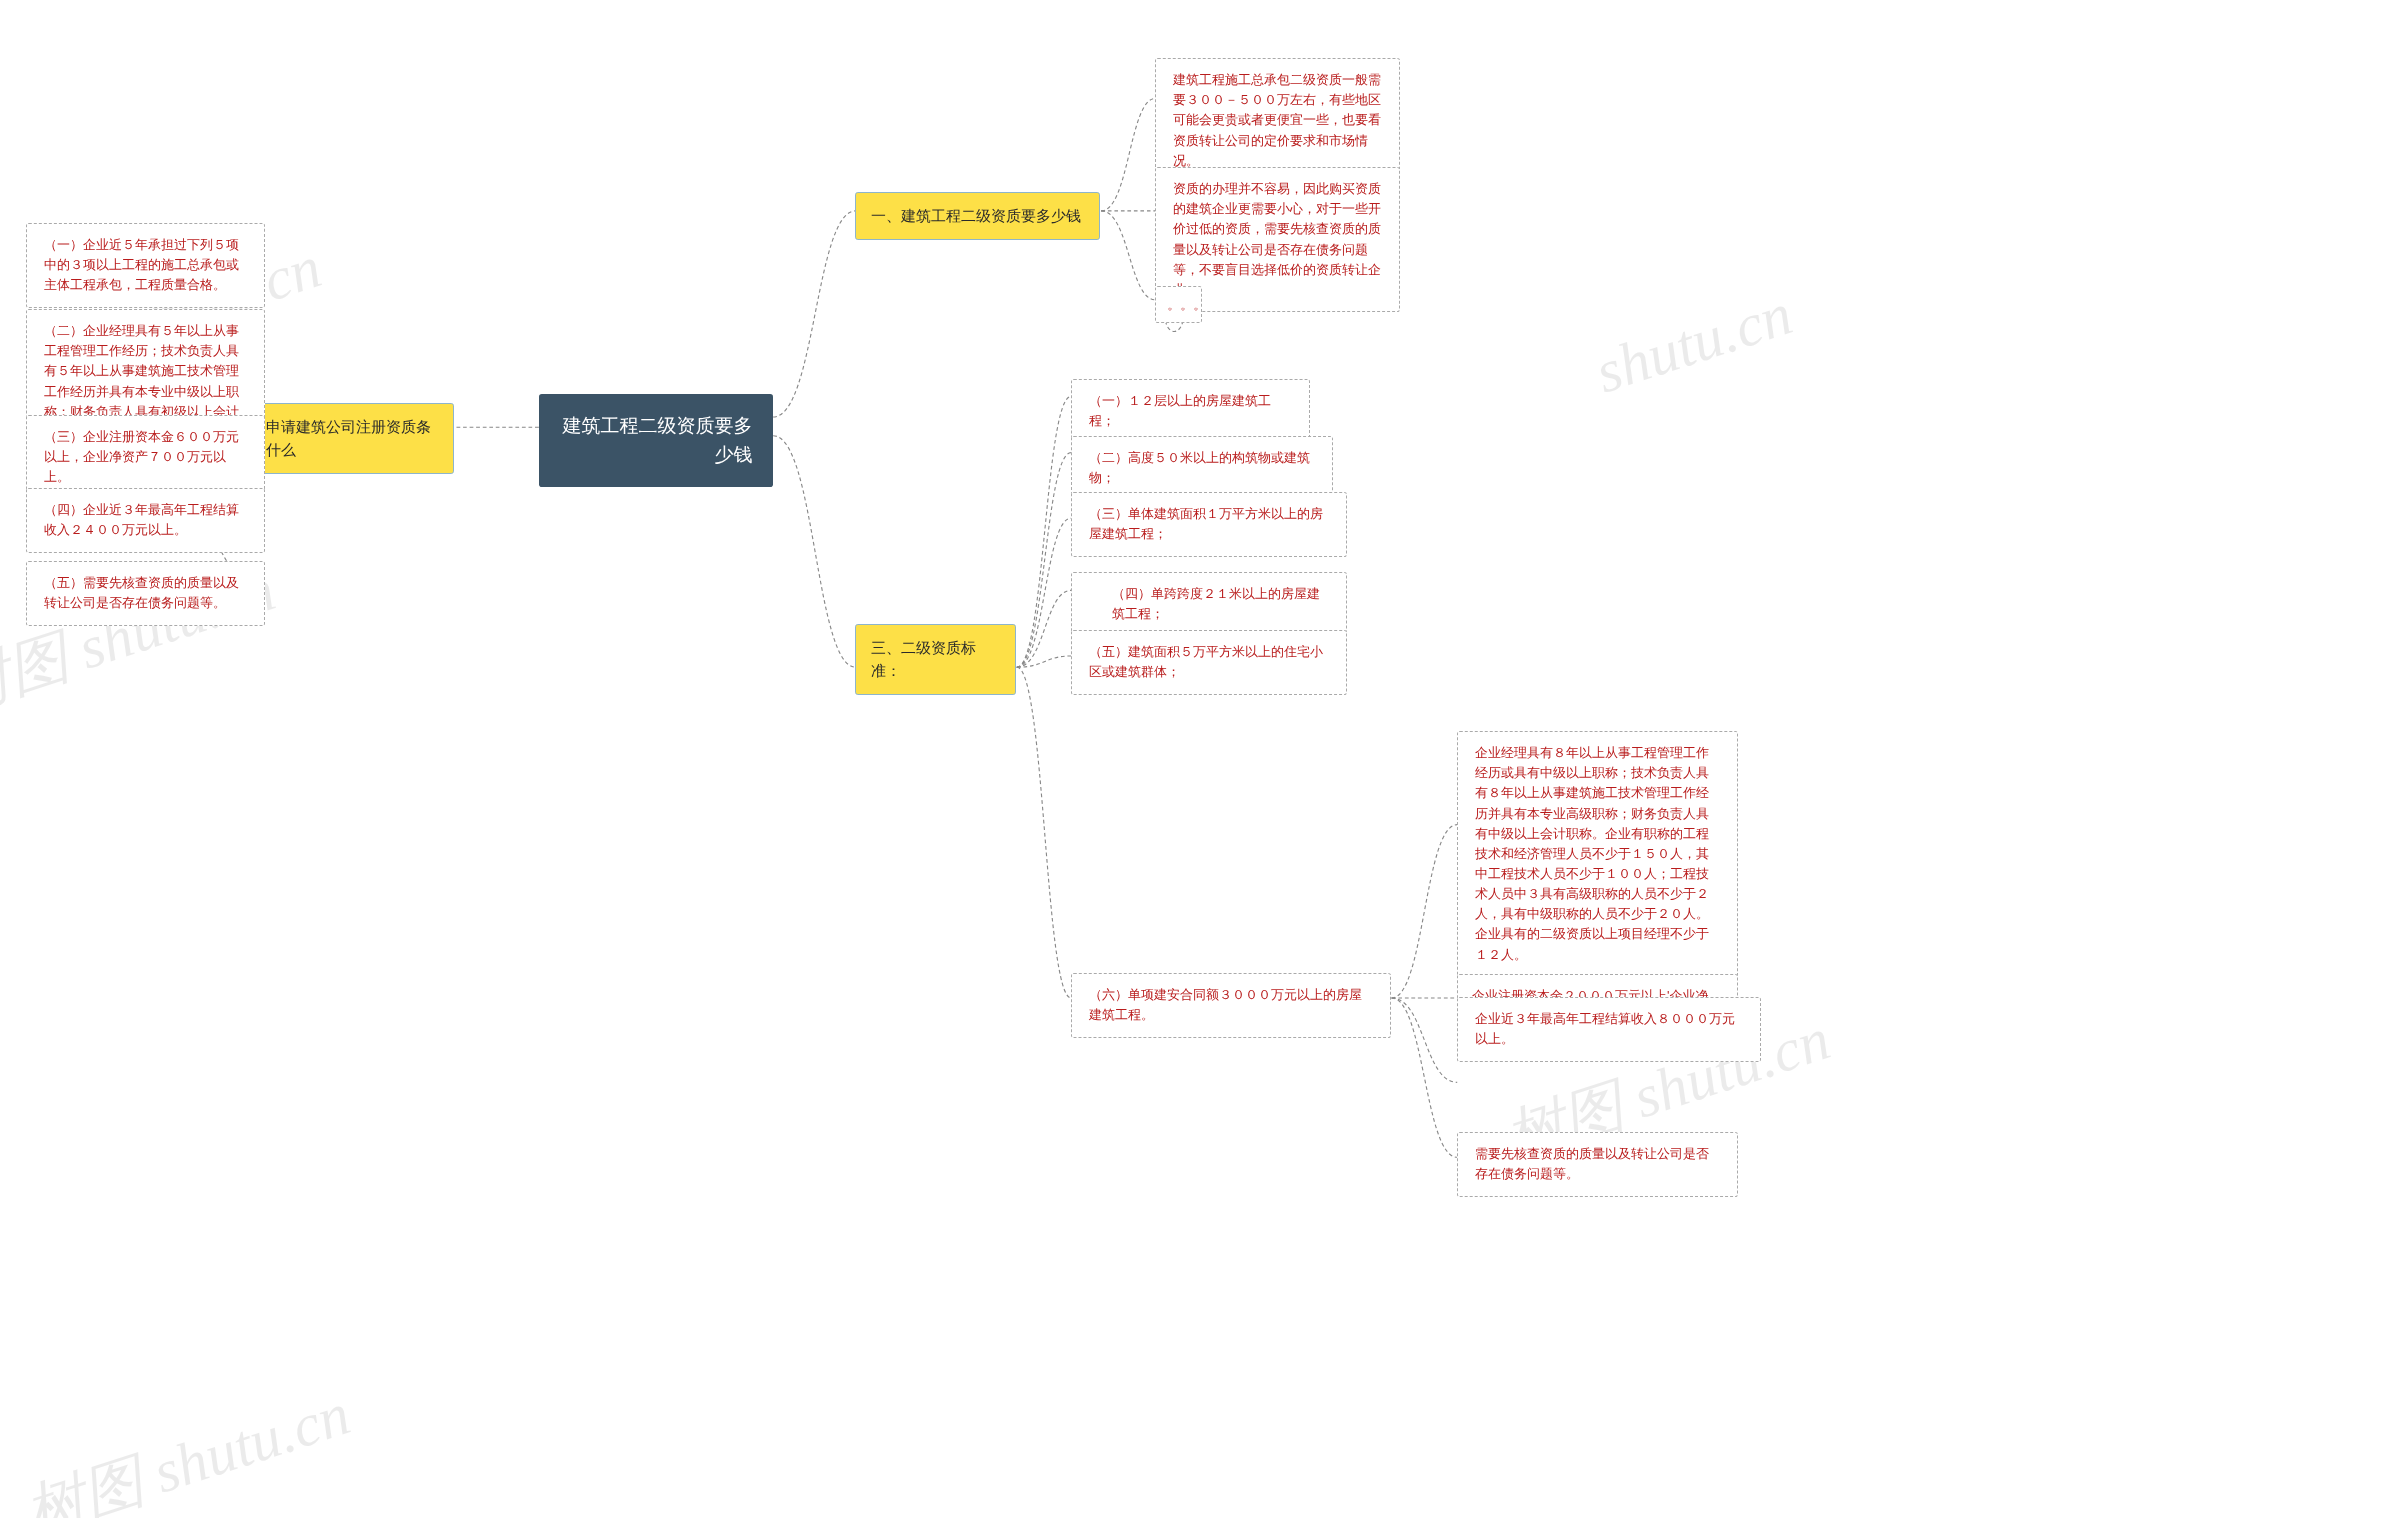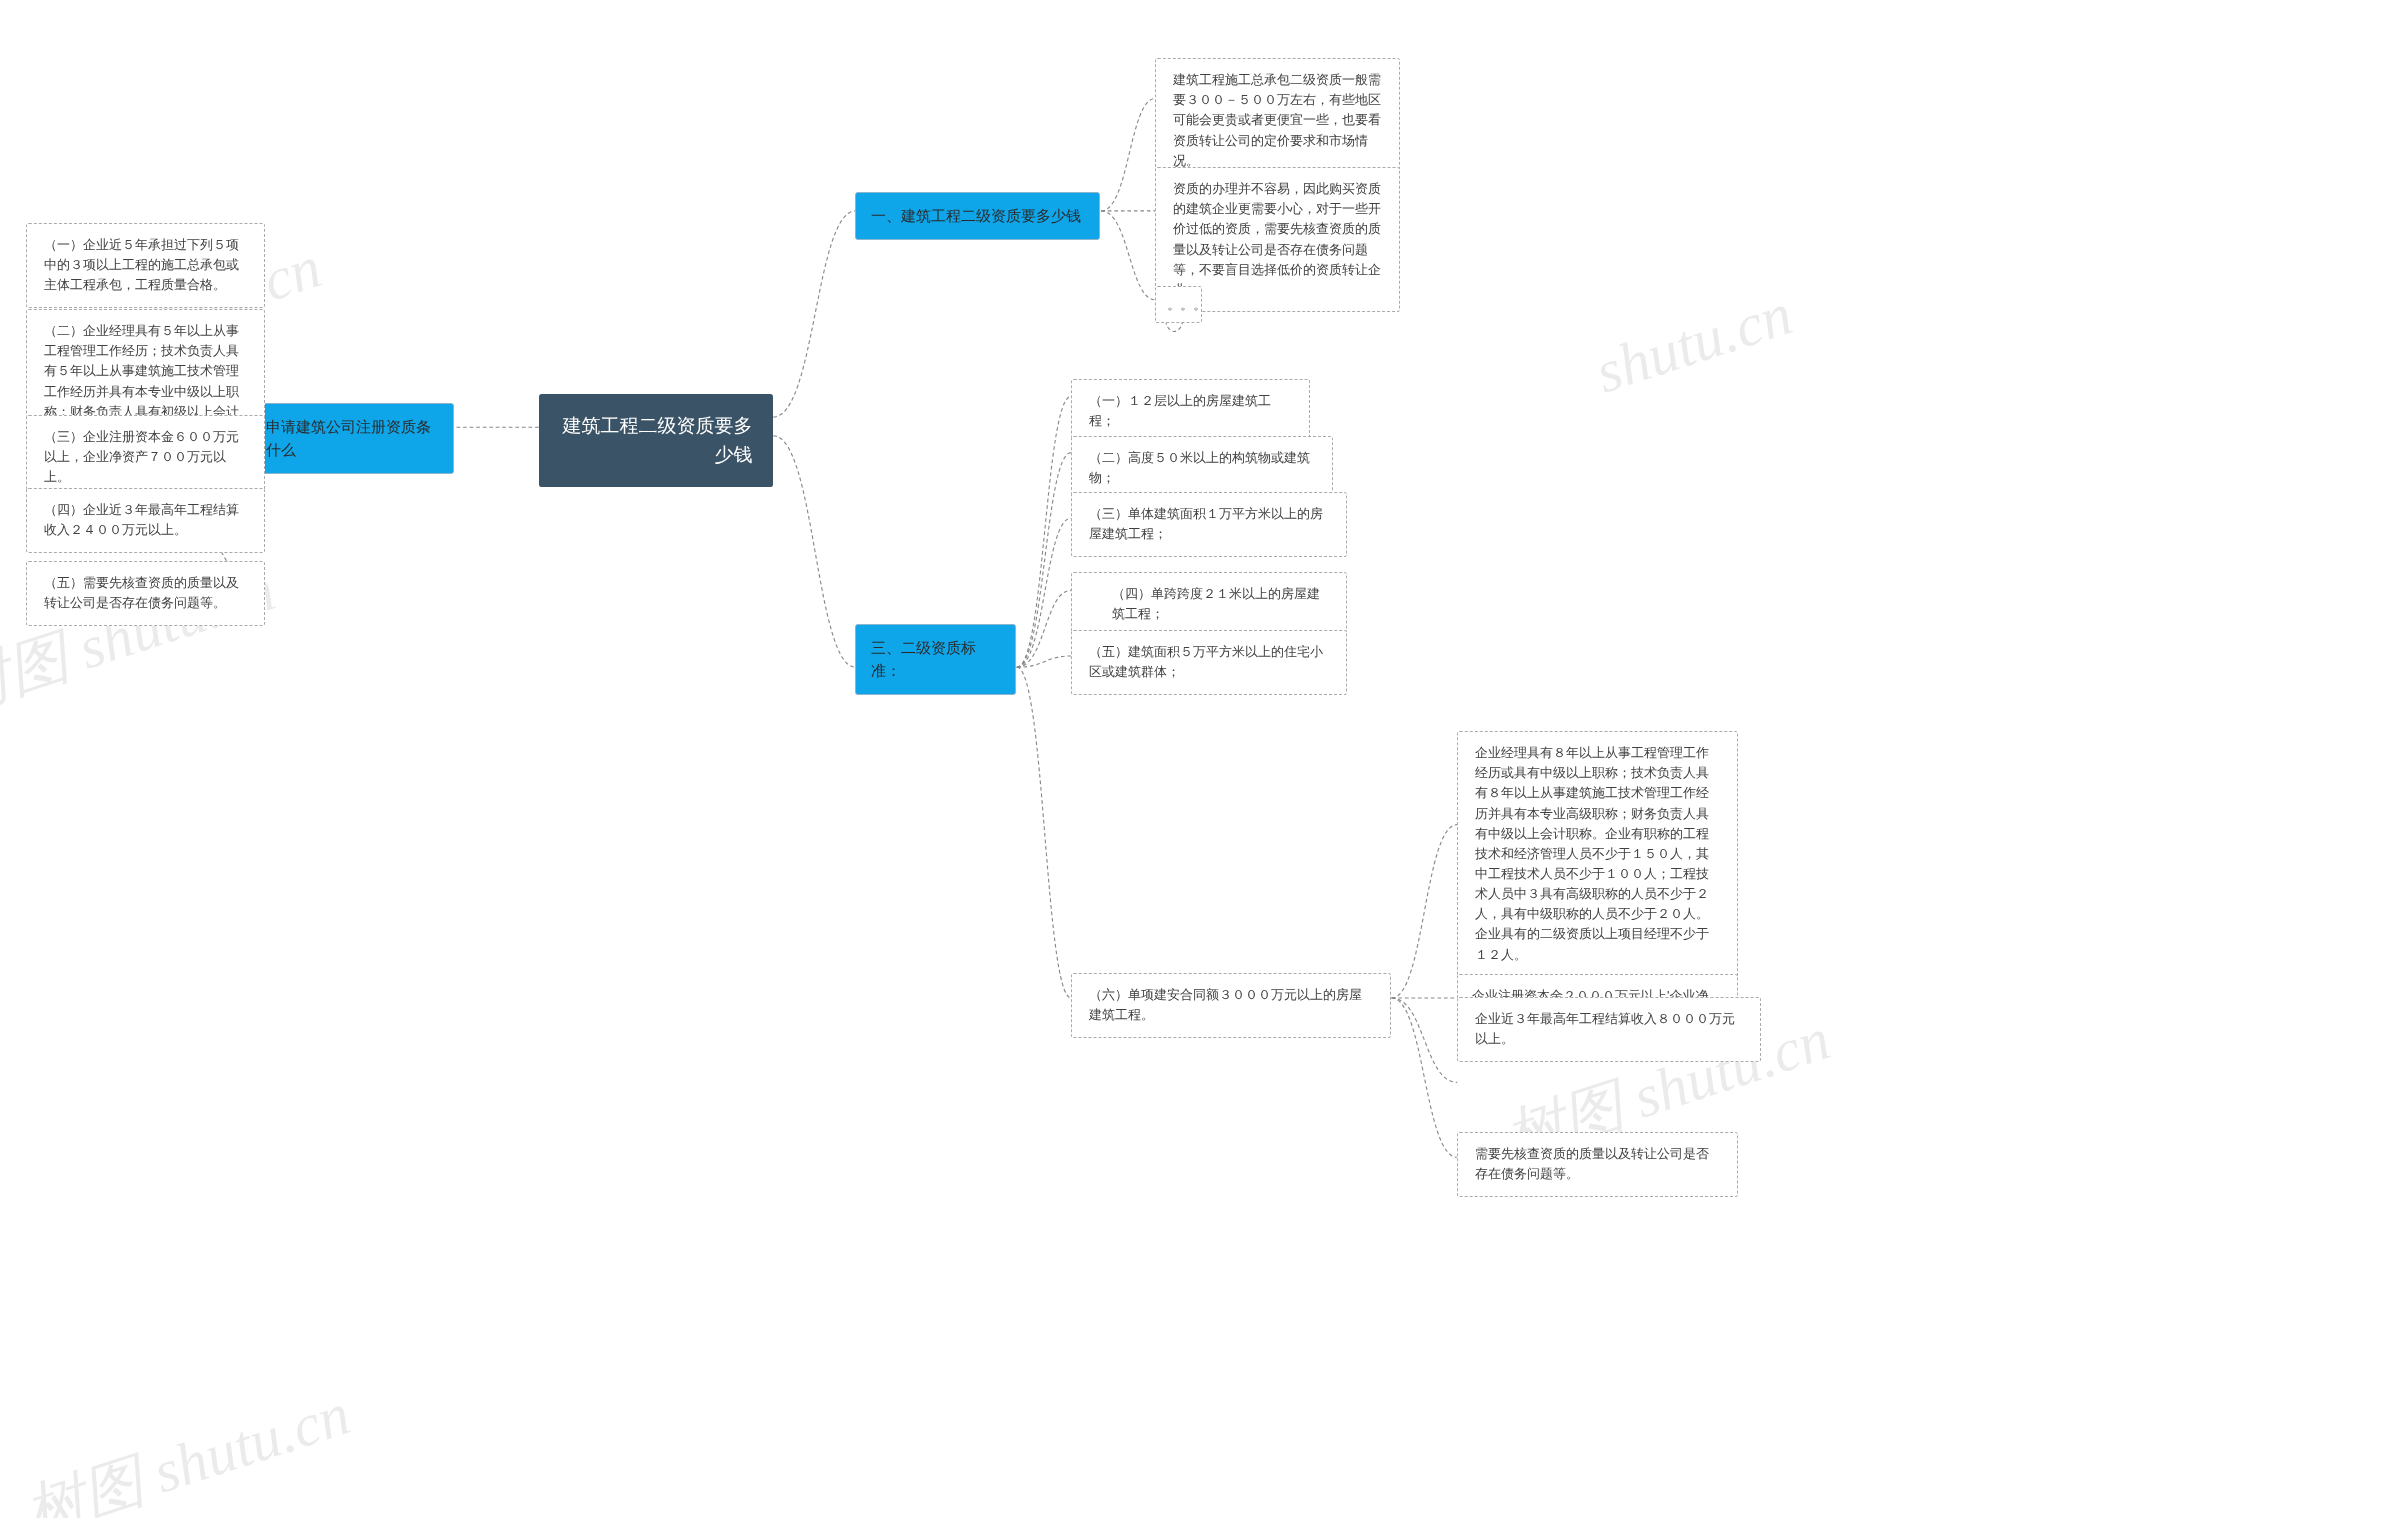--- a/index.html
+++ b/index.html
@@ -4,23 +4,23 @@
 <style>
   * { box-sizing: border-box; margin: 0; padding: 0; }
   html, body { width: 2399px; height: 1519px; background: #ffffff; font-family: "Microsoft YaHei", "PingFang SC", sans-serif; position: relative; overflow: hidden; }
   
   .watermark { position: absolute; font-size: 60px; color: rgba(0,0,0,0.08); transform: rotate(-18deg); font-style: italic; pointer-events: none; white-space: nowrap; font-family: Georgia, serif; }
   
   .node { position: absolute; border-radius: 2.8px; padding: 11.2px 17px; font-size: 14px; line-height: 1.55; }
   
   .root-node { background: #3b5366; color: #ffffff; text-align: right; font-size: 19px; padding: 17px 20.6px; width: 234px; }
   
-  .branch-node { background: #0ea5e9; color: #2a2a2a; border: 0.9px solid #8db5cc; padding: 11.2px 15px; font-size: 15px; }
+  .branch-node { background: #fde047; color: #2a2a2a; border: 0.9px solid #8db5cc; padding: 11.2px 15px; font-size: 15px; }
   
-  .leaf-node { background: #ffffff; color: #404040; border: 1.4px dashed #aaaaaa; font-size: 13px; }
+  .leaf-node { background: #ffffff; color: #b91c1c; border: 1.4px dashed #aaaaaa; font-size: 13px; }
   
   svg.connectors { position: absolute; top: 0; left: 0; width: 2399px; height: 1519px; pointer-events: none; }
   svg.connectors path { stroke: #888888; stroke-width: 1.2; fill: none; stroke-dasharray: 4 3; }
 </style>
 </head>
 <body>
 
 <div class="watermark" style="left:122px; top:262px;">shutu.cn</div>
 <div class="watermark" style="left:-56px; top:600px;">树图 shutu.cn</div>
 <div class="watermark" style="left:1593px; top:309px;">shutu.cn</div>

